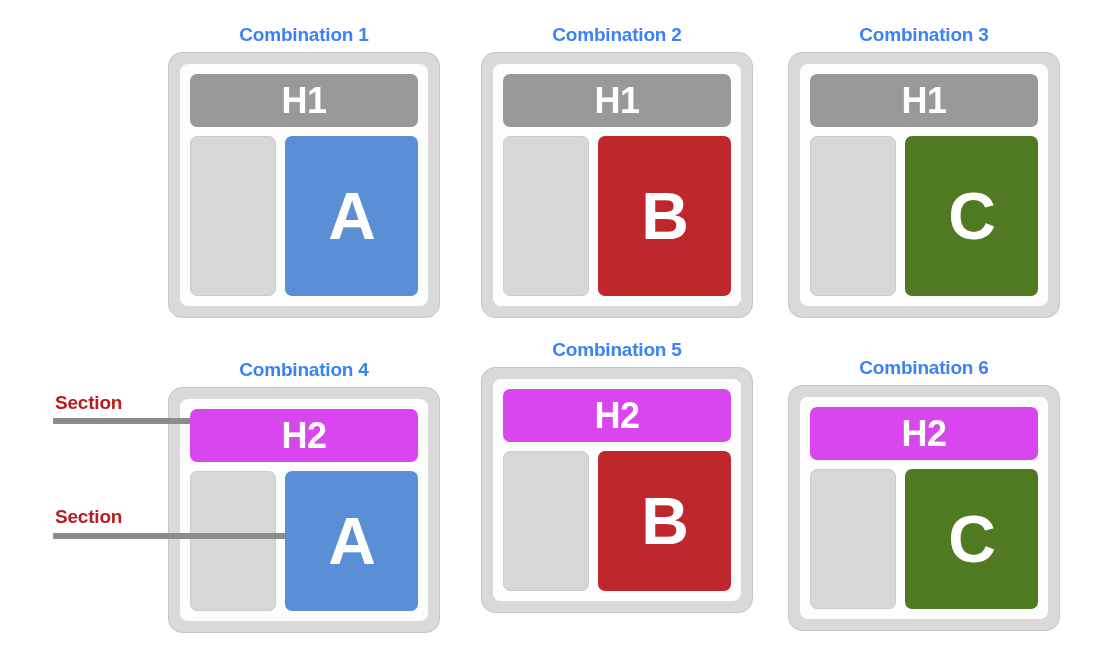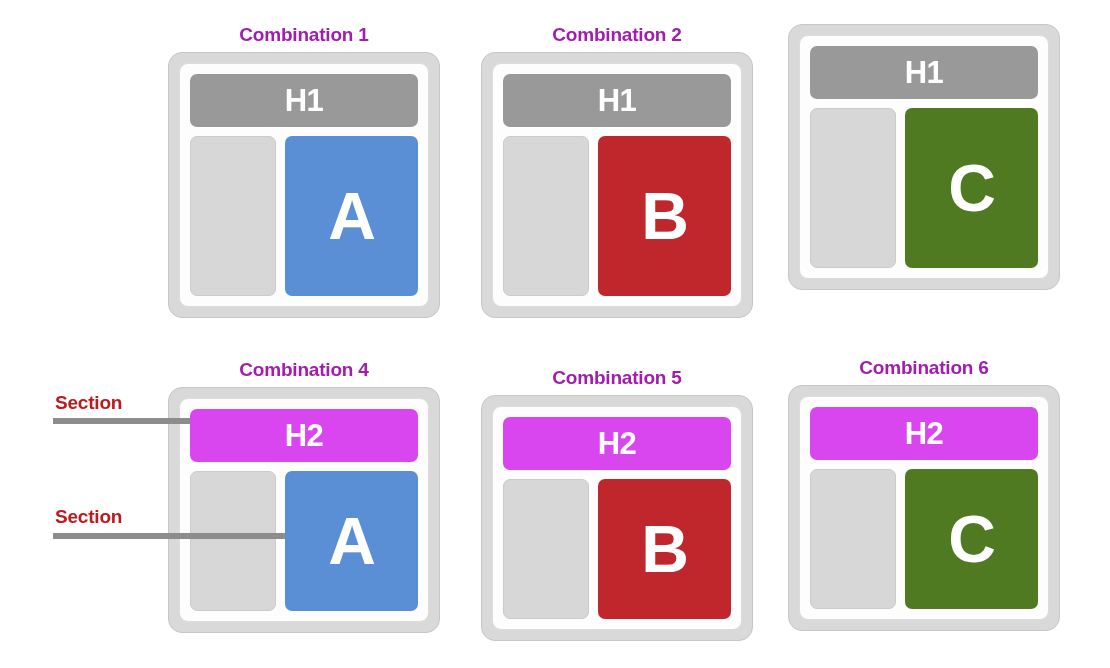--- a/index.html
+++ b/index.html
@@ -24,21 +24,21 @@
 
   
   .card-wrap {
     position: absolute;
     width: 272px;
   }
   .card-title {
     text-align: center;
     font-size: 19px;
     font-weight: bold;
-    color: #a21caf;
+    color: #3b82f6;
     letter-spacing: -0.2px;
     line-height: 22px;
     margin: 0 0 6px 0;
     white-space: nowrap;
   }
 
   
   .device {
     position: relative;
     width: 272px;
@@ -61,21 +61,21 @@
 
   
   .hbar {
     box-sizing: border-box;
     height: 53px;
     border-radius: 7px;
     display: flex;
     align-items: center;
     justify-content: center;
     color: #ffffff;
-    font-size: 31px;
+    font-size: 36px;
     font-weight: bold;
     letter-spacing: -0.5px;
     position: relative;
     z-index: 3;
   }
   .hbar.h1 { background: #999999; }
   .hbar.h2 { background: #d946ef; }
 
   
   .body-row {
@@ -146,20 +146,21 @@
         <div class="hbar h1">H1</div>
         <div class="body-row">
           <div class="side-panel" style="height:160px;"></div>
           <div class="color-panel" style="height:160px; background:#c0272d;">B</div>
         </div>
       </div>
     </div>
   </div>
 
   <div class="card-wrap" style="left:788px; top:24px;">
+    <div class="card-title">Combination 3</div>
     <div class="device">
       <div class="screen">
         <div class="hbar h1">H1</div>
         <div class="body-row">
           <div class="side-panel" style="height:160px;"></div>
           <div class="color-panel" style="height:160px; background:#4f7a21;">C</div>
         </div>
       </div>
     </div>
   </div>
@@ -170,21 +171,21 @@
       <div class="screen">
         <div class="hbar h2">H2</div>
         <div class="body-row">
           <div class="side-panel" style="height:140px;"></div>
           <div class="color-panel" style="height:140px; background:#5a8fd6;">A</div>
         </div>
       </div>
     </div>
   </div>
 
-  <div class="card-wrap" style="left:481px; top:339px;margin-top:28px;">
+  <div class="card-wrap" style="left:481px; top:339px;">
     <div class="card-title">Combination 5</div>
     <div class="device">
       <div class="screen">
         <div class="hbar h2">H2</div>
         <div class="body-row">
           <div class="side-panel" style="height:140px;"></div>
           <div class="color-panel" style="height:140px; background:#c0272d;">B</div>
         </div>
       </div>
     </div>

